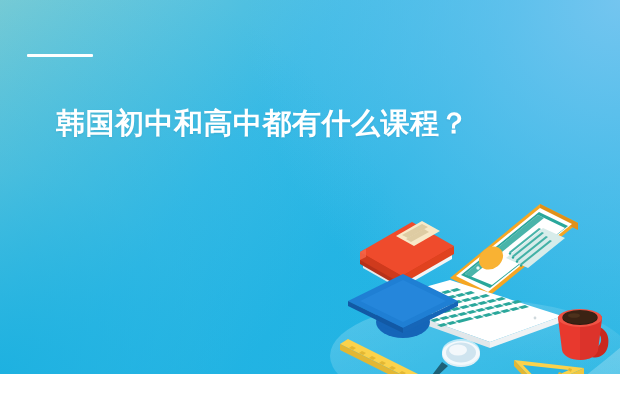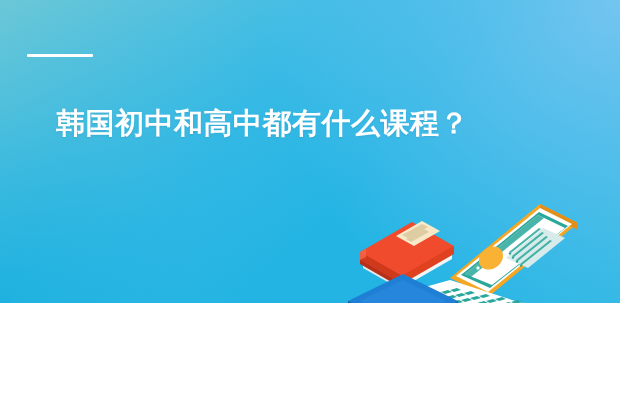--- a/index.html
+++ b/index.html
@@ -3,21 +3,21 @@
 <meta charset="utf-8">
 <style>
   html, body {
     margin: 0;
     padding: 0;
     background: #ffffff;
   }
   #banner {
     position: relative;
     width: 620px;
-    height: 303px;
+    height: 374px;
     overflow: hidden;
     font-family: Liberation Sans, sans-serif;
     background: linear-gradient(128deg,
                 #7fcdd4 0%,
                 #62c5dd 17%,
                 #3cbbe5 38%,
                 #26b5e4 58%,
                 #22b4e4 78%,
                 #2ab7e3 100%);
   }

